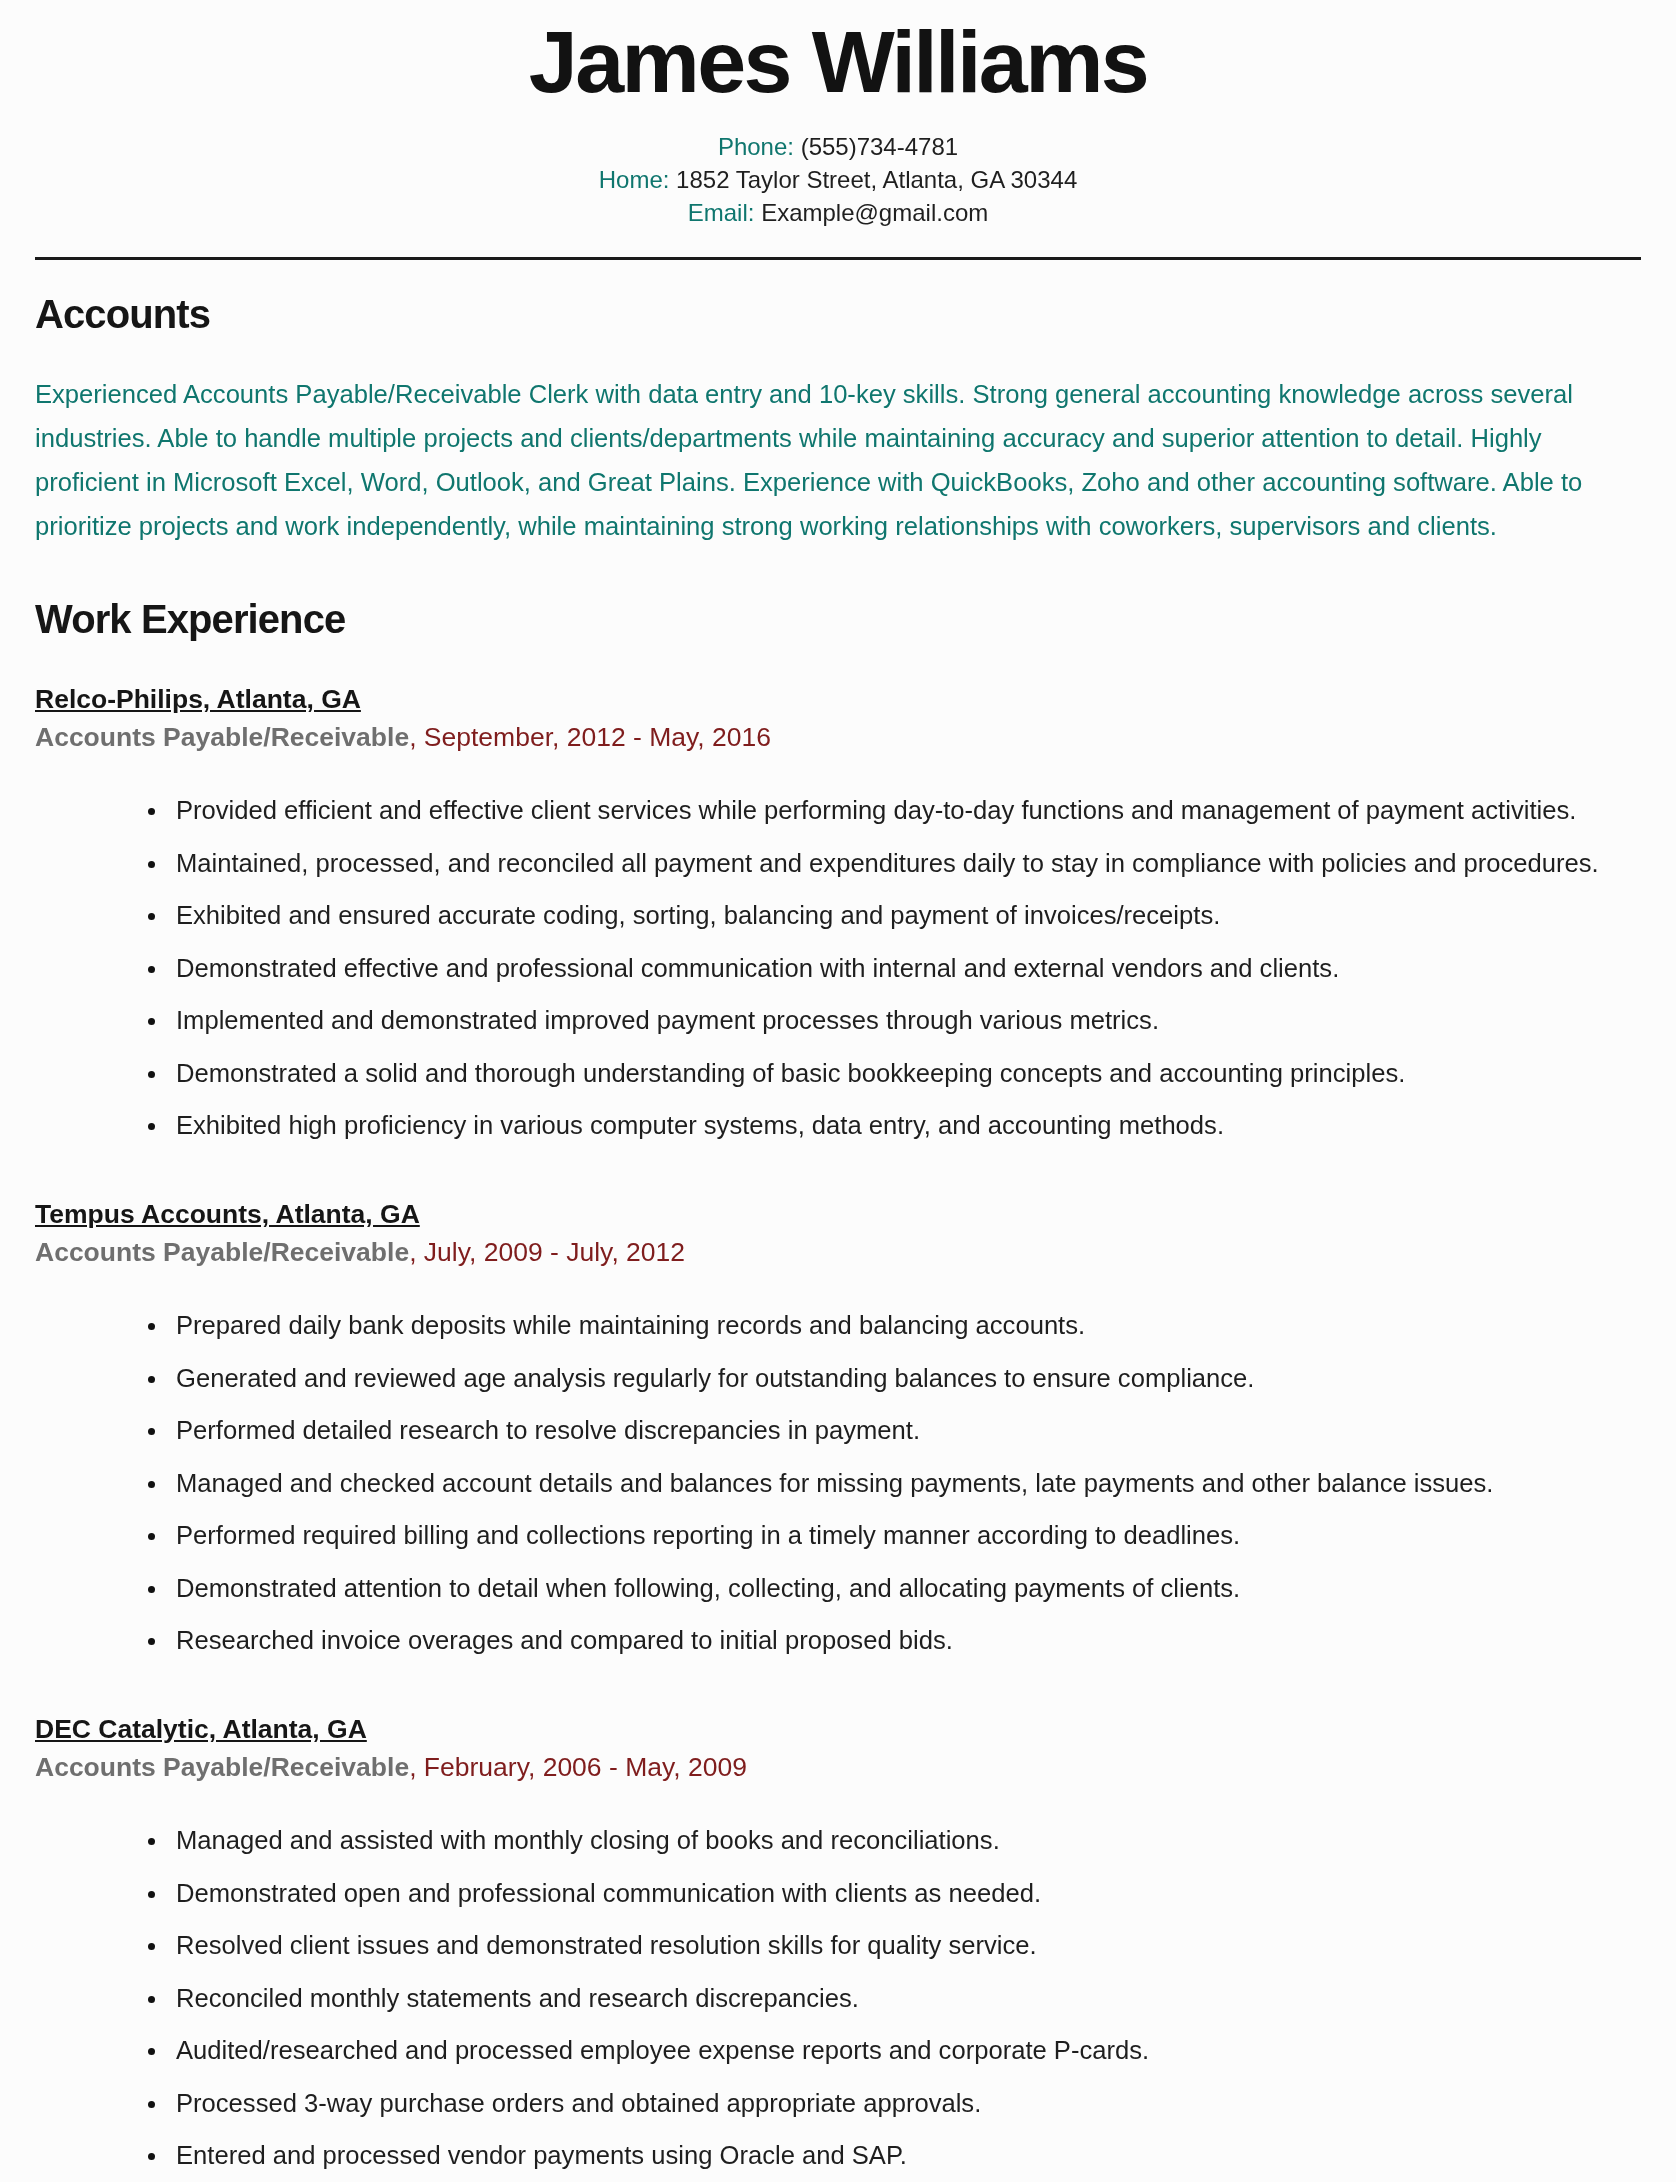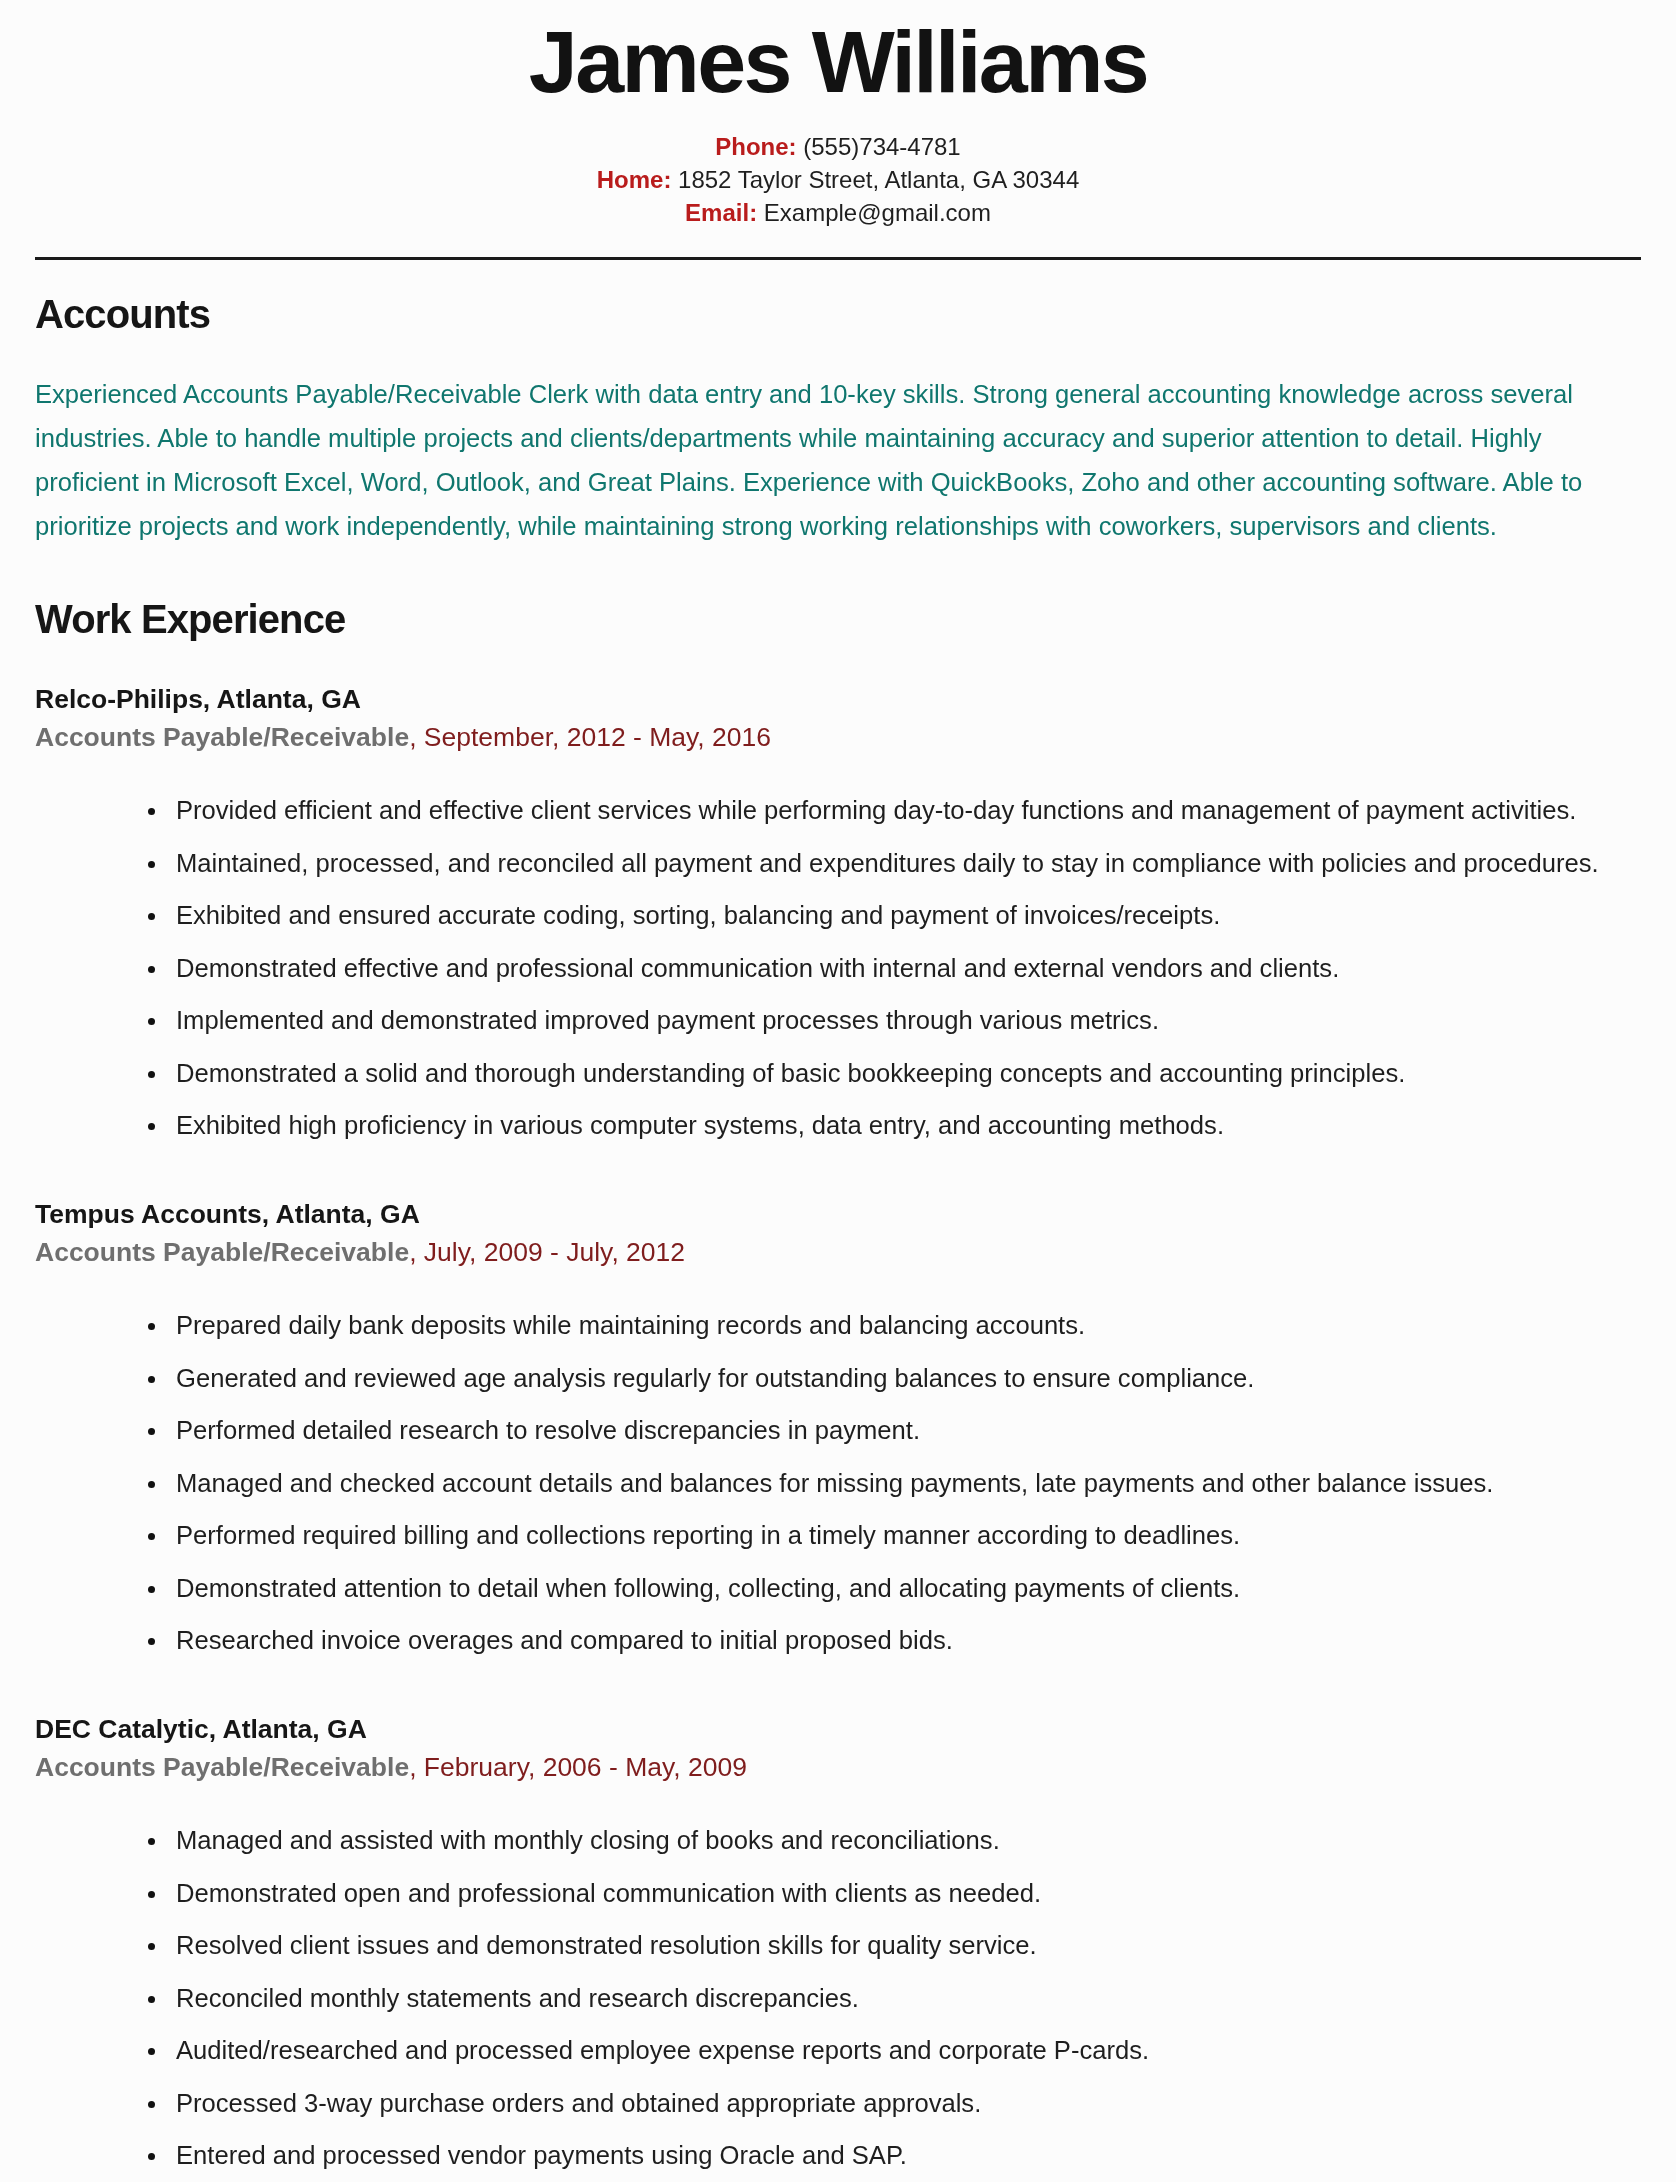--- a/index.html
+++ b/index.html
@@ -21,21 +21,21 @@
     padding-top: 17px;
     line-height: 1.02;
   }
   .contact {
     margin-top: 23px;
     text-align: center;
     font-size: 24px;
     line-height: 33px;
     color: #1f1f1f;
   }
-  .contact .lbl { font-weight: bold; color: #b91c1c; }
+  .contact .lbl { font-weight: normal; color: #0f766e; }
   .rule {
     margin-top: 28px;
     height: 3.5px;
     background: #1a1a1a;
   }
   h2.section {
     font-size: 40px;
     font-weight: bold;
     color: #161616;
     letter-spacing: -0.9px;
@@ -48,20 +48,21 @@
     color: #0f766e;
     max-width: 1614px;
   }
   .section-work { margin-top: 49px; }
   .job { margin-top: 42px; }
   .job + .job { margin-top: 53px; }
   .company {
     font-size: 26.5px;
     font-weight: bold;
     color: #161616;
+    text-decoration: underline;
   }
   .roleline {
     margin-top: 7px;
     font-size: 26.5px;
   }
   .role { font-weight: bold; color: #6f6f6f; text-align: right; }
   .dates { color: #7f1d1d; }
   ul.duties {
     margin-top: 37px;
     padding-left: 134px;

